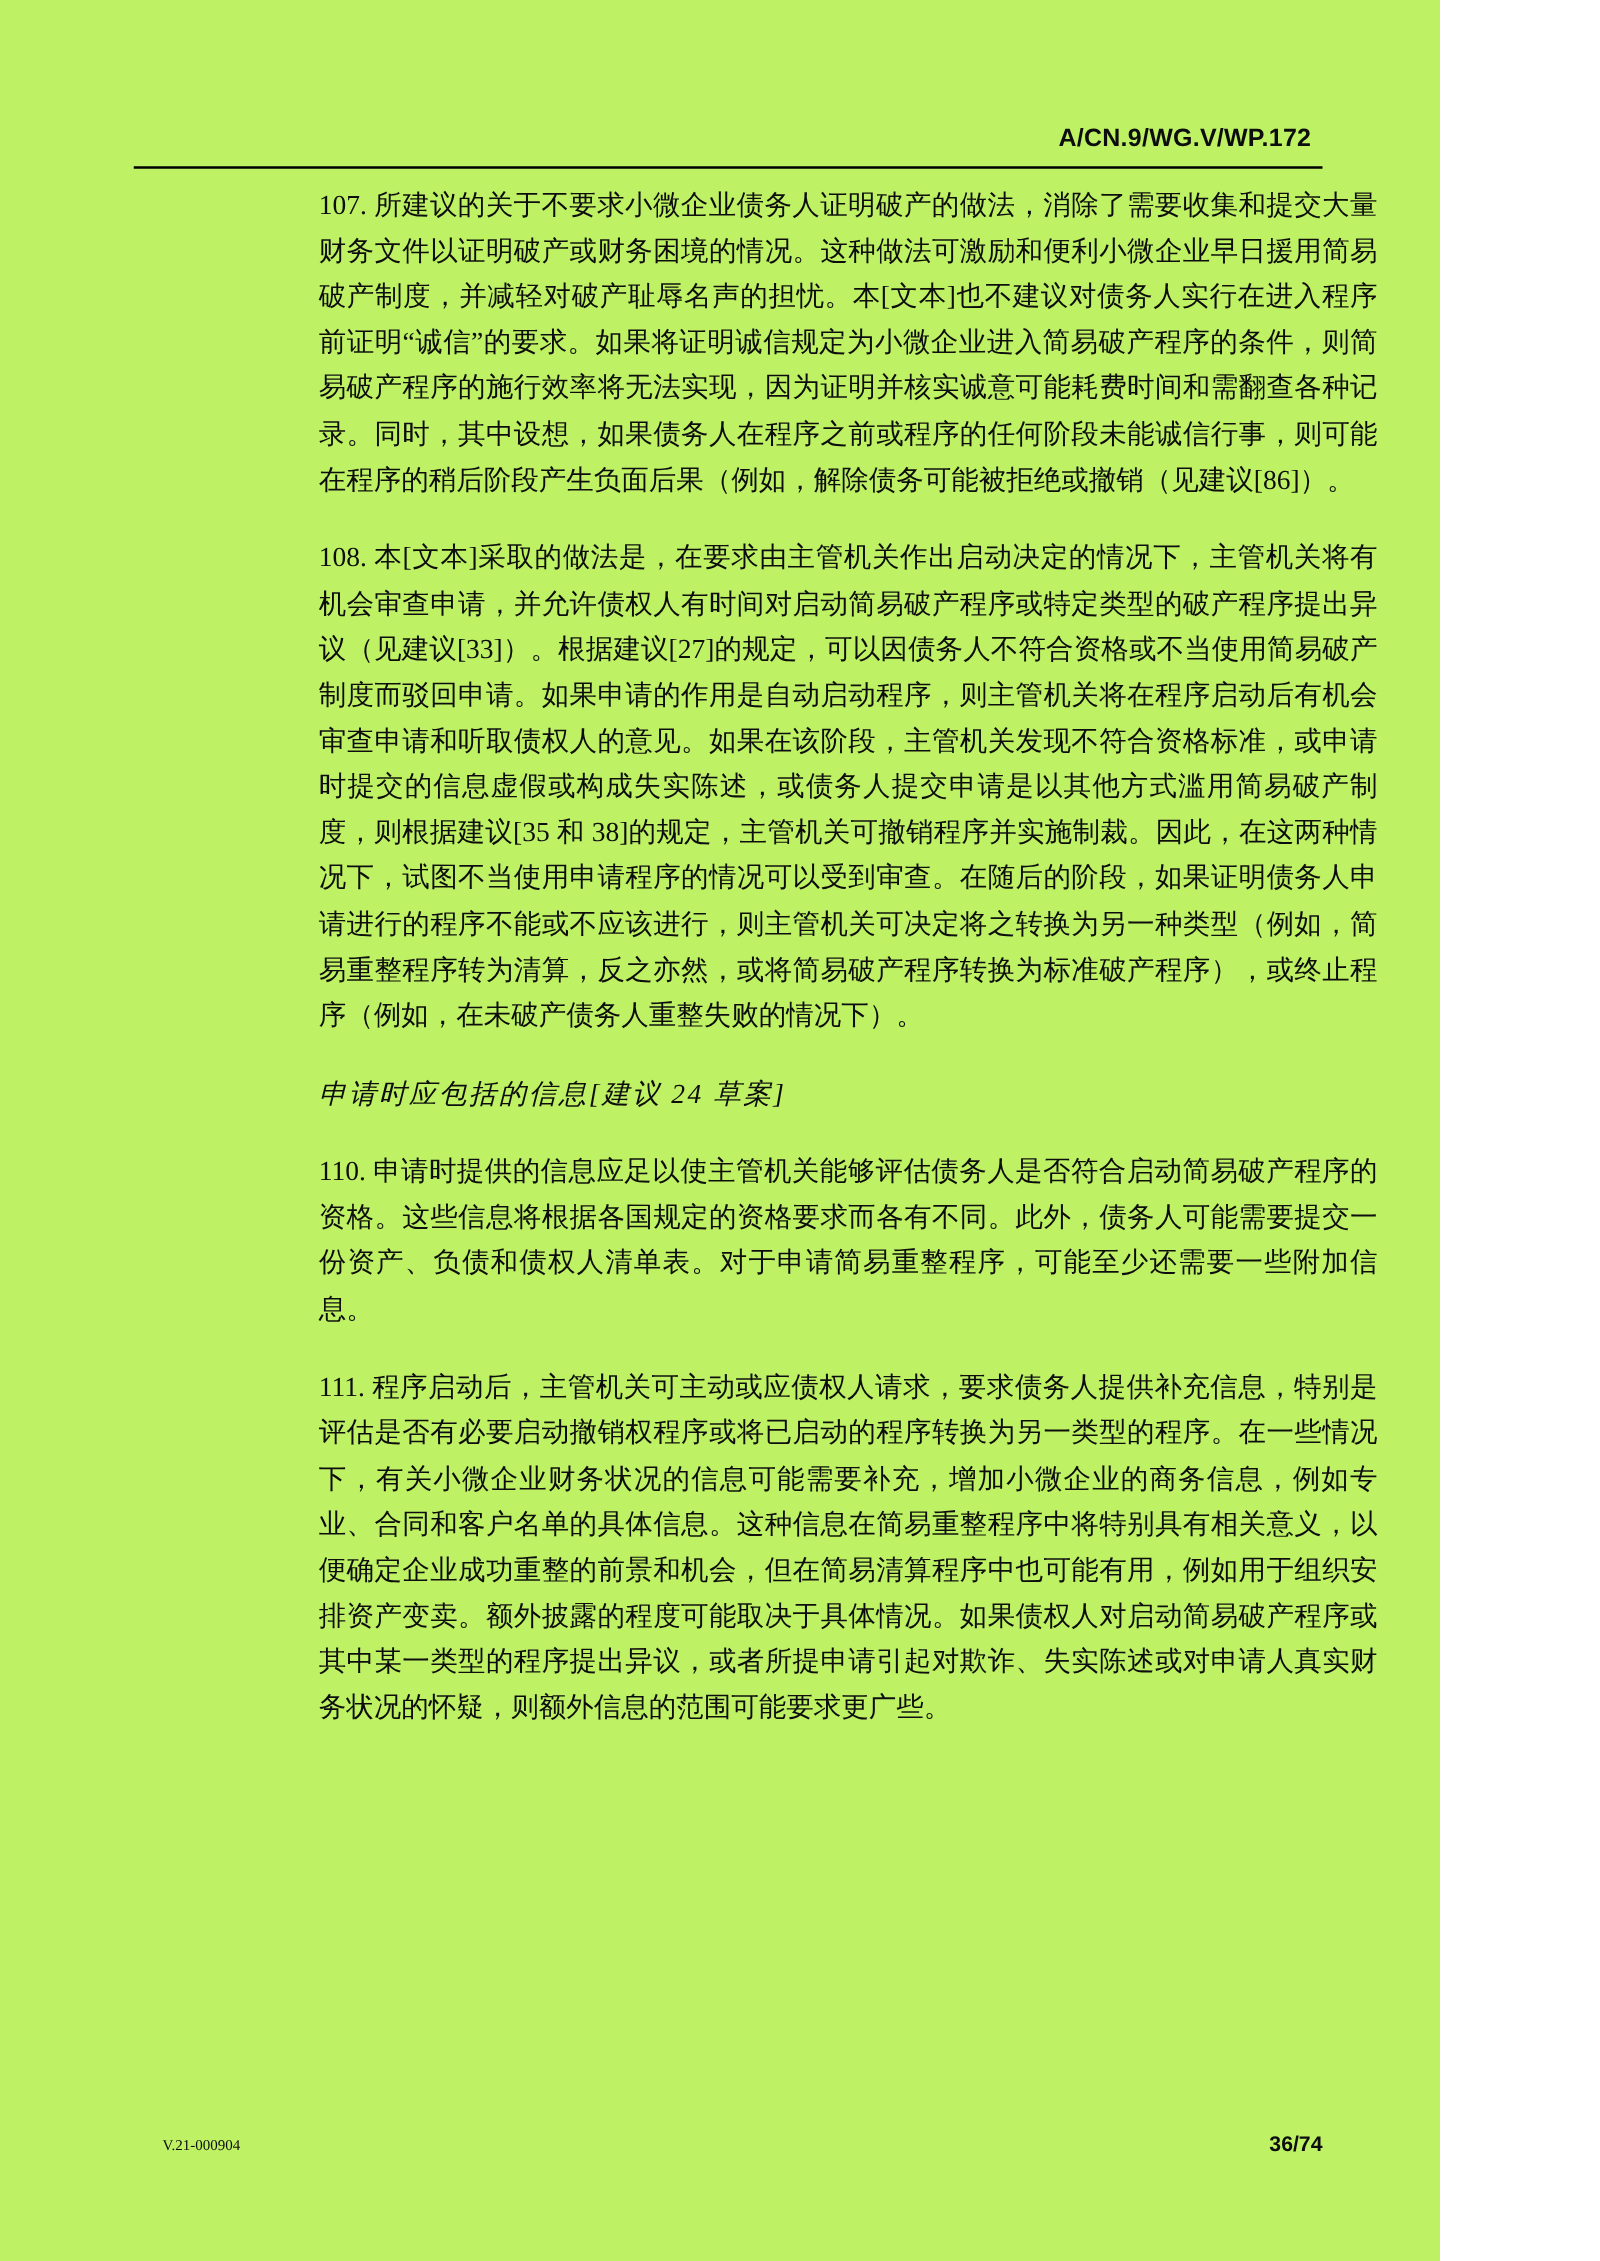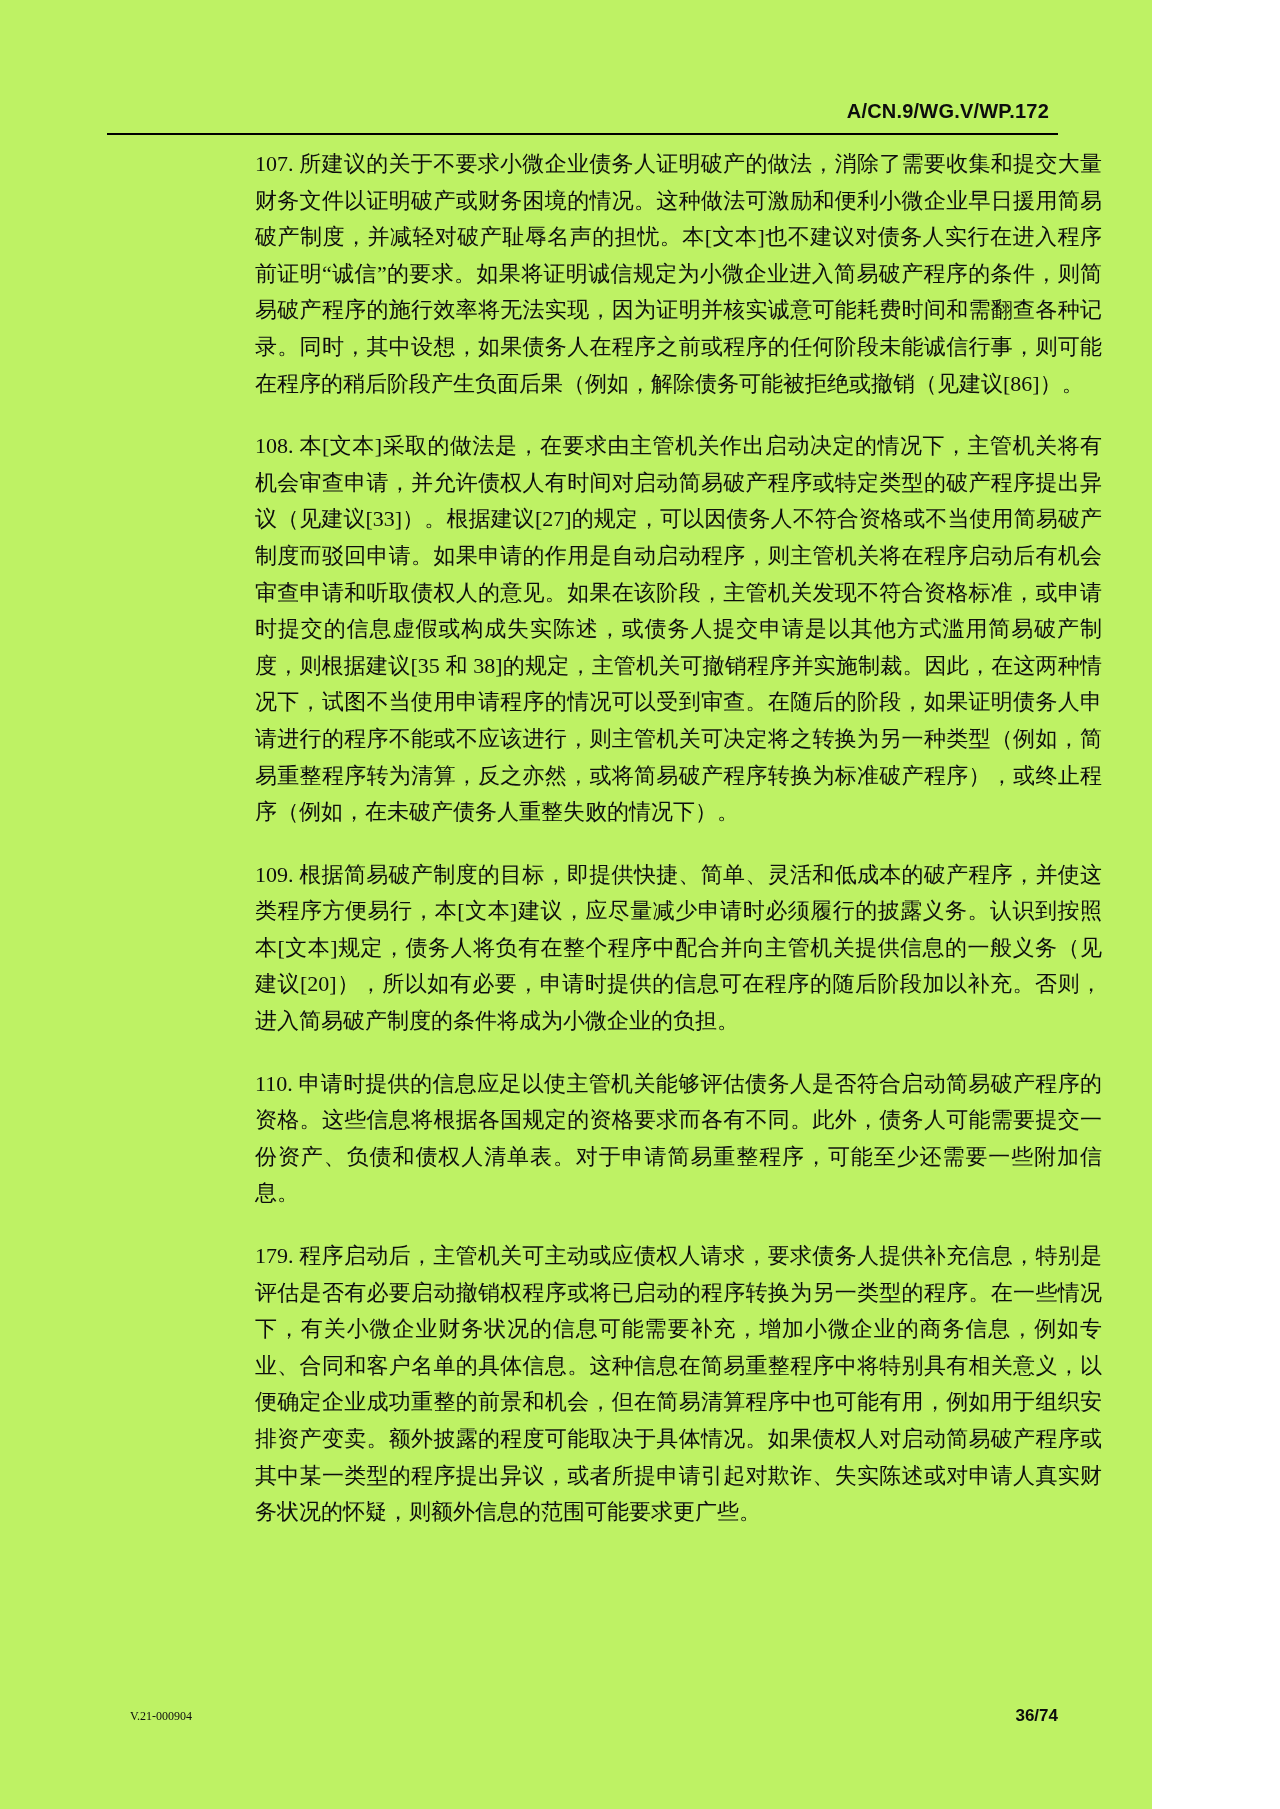--- a/index.html
+++ b/index.html
@@ -79,22 +79,22 @@
 
 <div class="page">
 
   <div class="doc-symbol">A/CN.9/WG.V/WP.172</div>
 
   <div class="header-rule"></div>
 
   <div class="body-text">
     <p>107. 所建议的关于不要求小微企业债务人证明破产的做法，消除了需要收集和提交大量财务文件以证明破产或财务困境的情况。这种做法可激励和便利小微企业早日援用简易破产制度，并减轻对破产耻辱名声的担忧。本[文本]也不建议对债务人实行在进入程序前证明“诚信”的要求。如果将证明诚信规定为小微企业进入简易破产程序的条件，则简易破产程序的施行效率将无法实现，因为证明并核实诚意可能耗费时间和需翻查各种记录。同时，其中设想，如果债务人在程序之前或程序的任何阶段未能诚信行事，则可能在程序的稍后阶段产生负面后果（例如，解除债务可能被拒绝或撤销（见建议[86]）。</p>
     <p>108. 本[文本]采取的做法是，在要求由主管机关作出启动决定的情况下，主管机关将有机会审查申请，并允许债权人有时间对启动简易破产程序或特定类型的破产程序提出异议（见建议[33]）。根据建议[27]的规定，可以因债务人不符合资格或不当使用简易破产制度而驳回申请。如果申请的作用是自动启动程序，则主管机关将在程序启动后有机会审查申请和听取债权人的意见。如果在该阶段，主管机关发现不符合资格标准，或申请时提交的信息虚假或构成失实陈述，或债务人提交申请是以其他方式滥用简易破产制度，则根据建议[35 和 38]的规定，主管机关可撤销程序并实施制裁。因此，在这两种情况下，试图不当使用申请程序的情况可以受到审查。在随后的阶段，如果证明债务人申请进行的程序不能或不应该进行，则主管机关可决定将之转换为另一种类型（例如，简易重整程序转为清算，反之亦然，或将简易破产程序转换为标准破产程序），或终止程序（例如，在未破产债务人重整失败的情况下）。</p>
-    <p>109. 根据简易破产制度的目标，即提供快捷、简单、灵活和低成本的破产程序，并使这类程序方便易行，本[文本]建议，应尽量减少申请时必须履行的披露义务。认识到按照本[文本]规定，债务人将负有在整个程序中配合并向主管机关提供信息的一般义务（见建议[20]），所以如有必要，申请时提供的信息可在程序的随后阶段加以补充。否则，进入简易破产制度的条件将成为小微企业的负担。</p>
+    <p class="section-heading">申请时应包括的信息[建议 24 草案]</p>
     <p>110. 申请时提供的信息应足以使主管机关能够评估债务人是否符合启动简易破产程序的资格。这些信息将根据各国规定的资格要求而各有不同。此外，债务人可能需要提交一份资产、负债和债权人清单表。对于申请简易重整程序，可能至少还需要一些附加信息。</p>
-    <p>179. 程序启动后，主管机关可主动或应债权人请求，要求债务人提供补充信息，特别是评估是否有必要启动撤销权程序或将已启动的程序转换为另一类型的程序。在一些情况下，有关小微企业财务状况的信息可能需要补充，增加小微企业的商务信息，例如专业、合同和客户名单的具体信息。这种信息在简易重整程序中将特别具有相关意义，以便确定企业成功重整的前景和机会，但在简易清算程序中也可能有用，例如用于组织安排资产变卖。额外披露的程度可能取决于具体情况。如果债权人对启动简易破产程序或其中某一类型的程序提出异议，或者所提申请引起对欺诈、失实陈述或对申请人真实财务状况的怀疑，则额外信息的范围可能要求更广些。</p>
+    <p>111. 程序启动后，主管机关可主动或应债权人请求，要求债务人提供补充信息，特别是评估是否有必要启动撤销权程序或将已启动的程序转换为另一类型的程序。在一些情况下，有关小微企业财务状况的信息可能需要补充，增加小微企业的商务信息，例如专业、合同和客户名单的具体信息。这种信息在简易重整程序中将特别具有相关意义，以便确定企业成功重整的前景和机会，但在简易清算程序中也可能有用，例如用于组织安排资产变卖。额外披露的程度可能取决于具体情况。如果债权人对启动简易破产程序或其中某一类型的程序提出异议，或者所提申请引起对欺诈、失实陈述或对申请人真实财务状况的怀疑，则额外信息的范围可能要求更广些。</p>
   </div>
 
   <div class="footer-doc-number">V.21-000904</div>
 
   <div class="footer-page-number">36/74</div>
 
 </div>
 
 </body></html>

